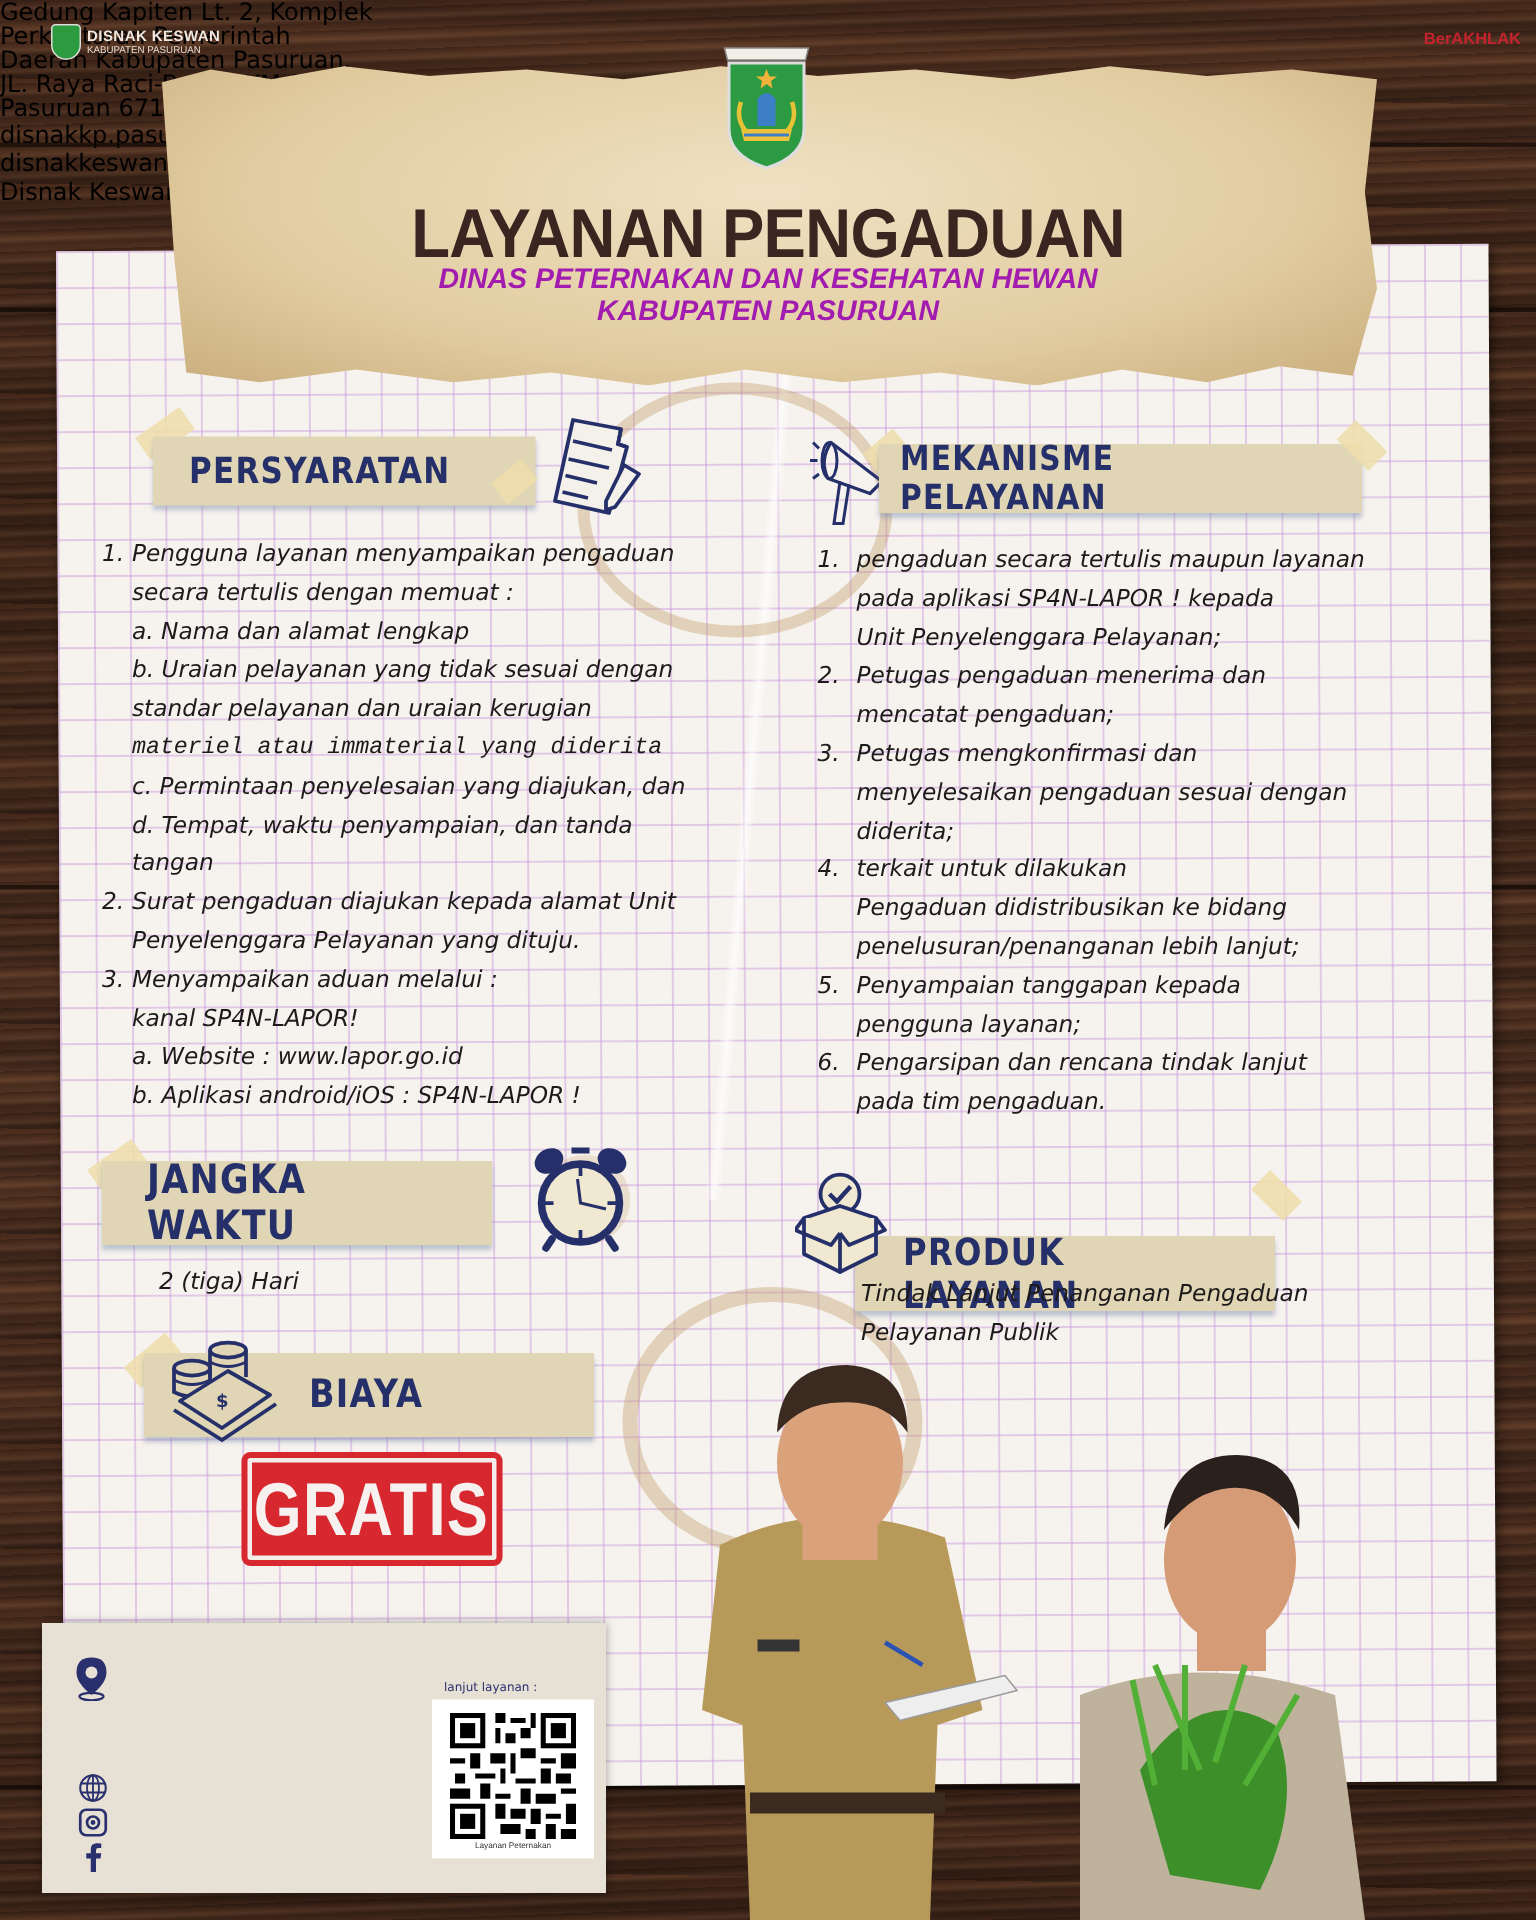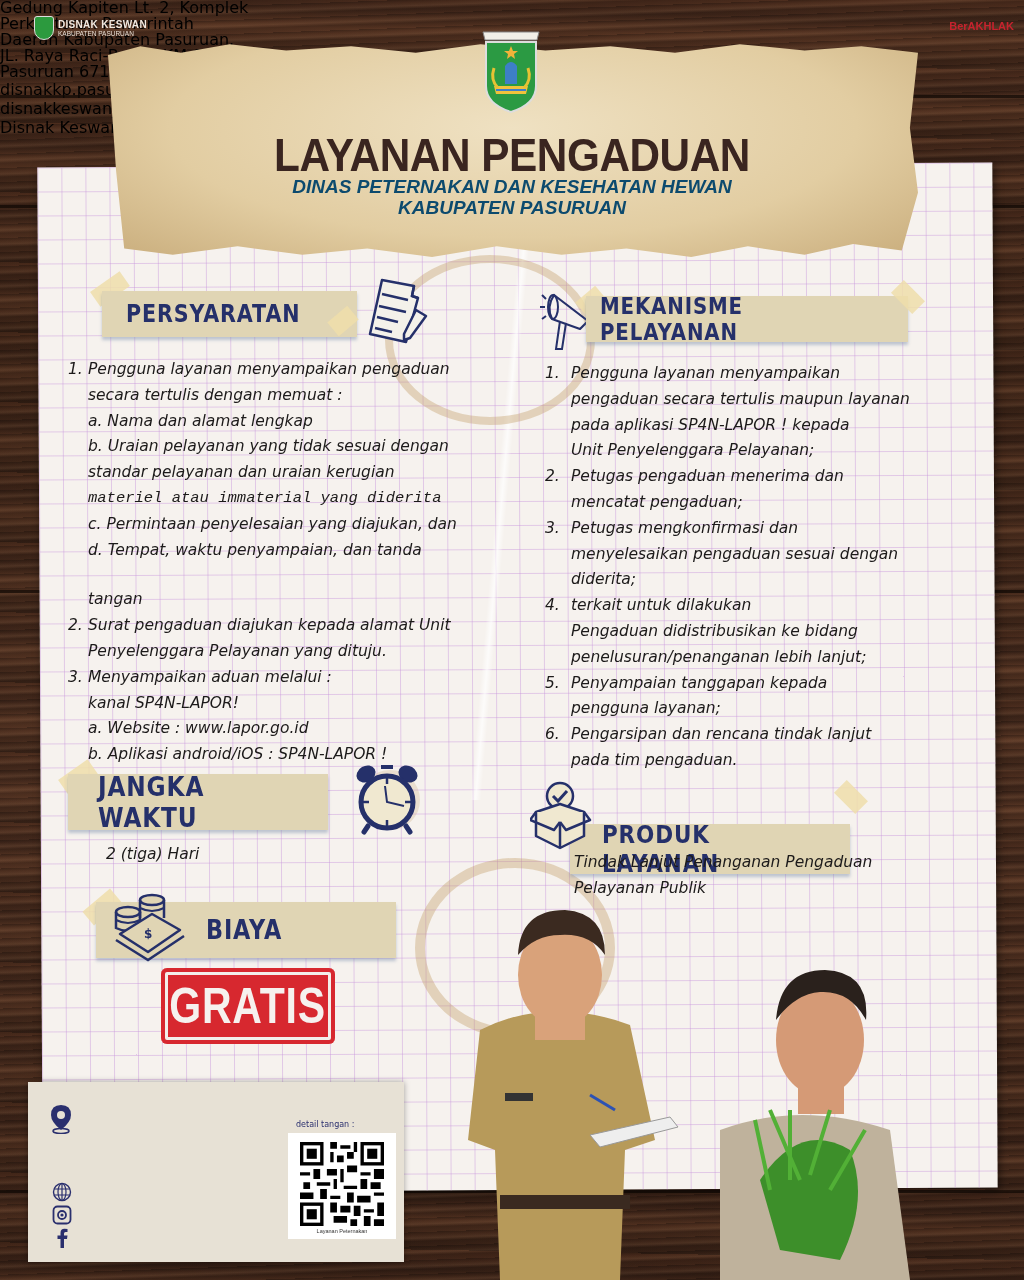--- a/index.html
+++ b/index.html
@@ -53,21 +53,21 @@
     position: absolute; left: 480px; top: 28px; width: 62px; height: 86px;
   }
   .title-main {
     position: absolute; left: 0; top: 128px; width: 1024px; text-align: center;
     font-family: "Liberation Sans", sans-serif; font-weight: bold; font-size: 46px;
     color: #3a2520; letter-spacing: -0.5px; transform: scaleX(0.92);
   }
   .title-sub {
     position: absolute; left: 0; top: 176px; width: 1024px; text-align: center;
     font-family: "Liberation Sans", sans-serif; font-weight: bold; font-style: italic;
-    font-size: 19px; line-height: 21px; color: #0c4a6e;
+    font-size: 19px; line-height: 21px; color: #a21caf;
   }
 
   
   .ribbon {
     position: absolute; height: 46px; background: #e0d5b4;
     box-shadow: 0 3px 3px rgba(120,140,170,0.45);
     display: flex; align-items: center;
   }
   .ribbon .label {
     font-family: "DejaVu Sans", sans-serif; font-weight: bold; font-size: 24px;
@@ -166,21 +166,21 @@
     <span style="position:absolute; left:0;">1.</span>
     <div>Pengguna layanan menyampaikan pengaduan</div>
     <div>secara tertulis dengan memuat :</div>
   </div>
   <div style="padding-left:20px;">a. Nama dan alamat lengkap</div>
   <div style="padding-left:20px;">b. Uraian pelayanan yang tidak sesuai dengan</div>
   <div style="padding-left:20px;">standar pelayanan dan uraian kerugian</div>
   <div style="padding-left:20px;font-family:Liberation Mono, monospace;">materiel atau immaterial yang diderita</div>
   <div style="padding-left:20px;">c. Permintaan penyelesaian yang diajukan, dan</div>
   <div style="padding-left:20px;">d. Tempat, waktu penyampaian, dan tanda</div>
-  <div style="padding-left:20px;margin-top:24px;">tangan</div>
+  <div style="padding-left:20px;">tangan</div>
   <div style="position:relative; padding-left:20px;">
     <span style="position:absolute; left:0;">2.</span>
     <div>Surat pengaduan diajukan kepada alamat Unit</div>
     <div>Penyelenggara Pelayanan yang dituju.</div>
   </div>
   <div style="position:relative; padding-left:20px;">
     <span style="position:absolute; left:0;">3.</span>
     <div>Menyampaikan aduan melalui :</div>
     <div>kanal SP4N-LAPOR!</div>
   </div>
@@ -196,21 +196,20 @@
 </svg>
 <div class="tape" style="left:578px; top:292px; transform:rotate(-40deg); width:26px;"></div>
 <div class="ribbon" style="left:586px; top:296px; width:322px; padding-left:14px;">
   <span class="label" style="font-size:23px;">MEKANISME PELAYANAN</span>
 </div>
 <div class="tape" style="left:893px; top:288px; transform:rotate(45deg); width:30px;"></div>
 
 <div class="hand" style="position:absolute; left:545px; top:361px; width:410px;">
   <div style="position:relative; padding-left:26px;">
     <span style="position:absolute; left:0;">1.</span>
-    <div>Pengguna layanan menyampaikan</div>
     <div>pengaduan secara tertulis maupun layanan</div>
     <div>pada aplikasi SP4N-LAPOR ! kepada</div>
     <div>Unit Penyelenggara Pelayanan;</div>
   </div>
   <div style="position:relative; padding-left:26px;">
     <span style="position:absolute; left:0;">2.</span>
     <div>Petugas pengaduan menerima dan</div>
     <div>mencatat pengaduan;</div>
   </div>
   <div style="position:relative; padding-left:26px;">
@@ -331,21 +330,21 @@
   <rect x="1.5" y="1.5" width="17" height="17" rx="4" fill="none" stroke="#2a2f6e" stroke-width="1.8"></rect>
   <circle cx="10" cy="10" r="4" fill="none" stroke="#2a2f6e" stroke-width="1.8"></circle>
   <circle cx="10" cy="10" r="1.6" fill="#2a2f6e"></circle>
 </svg>
 <div class="line" style="left:78px; top:1207px;">disnakkeswan_kabpasuruan</div>
 <svg style="position:absolute; left:55px; top:1228px;" width="14" height="20" viewBox="0 0 14 20">
   <path d="M9 20 L9 11 L12 11 L12.5 7.5 L9 7.5 L9 5.5 Q9 4 10.5 4 L12.5 4 L12.5 1 Q11 0.8 9.5 0.8 Q5.5 0.8 5.5 5 L5.5 7.5 L2.5 7.5 L2.5 11 L5.5 11 L5.5 20 Z" fill="#2a2f6e"></path>
 </svg>
 <div class="line" style="left:78px; top:1230px;">Disnak Keswan Kab Pasuruan</div>
 
-<div class="qr-label">detail tangan :</div>
+<div class="qr-label">lanjut layanan :</div>
 <div class="qr-box">
   <svg width="108" height="96" viewBox="0 0 25 25" style="padding:6px 12px 0 12px;">
     <rect x="0" y="0" width="7" height="7" fill="#000"></rect>
       <rect x="1" y="1" width="5" height="5" fill="#fff"></rect>
       <rect x="2" y="2" width="3" height="3" fill="#000"></rect>
     <rect x="18" y="0" width="7" height="7" fill="#000"></rect>
       <rect x="19" y="1" width="5" height="5" fill="#fff"></rect>
       <rect x="20" y="2" width="3" height="3" fill="#000"></rect>
     <rect x="0" y="18" width="7" height="7" fill="#000"></rect>
       <rect x="1" y="19" width="5" height="5" fill="#fff"></rect>

